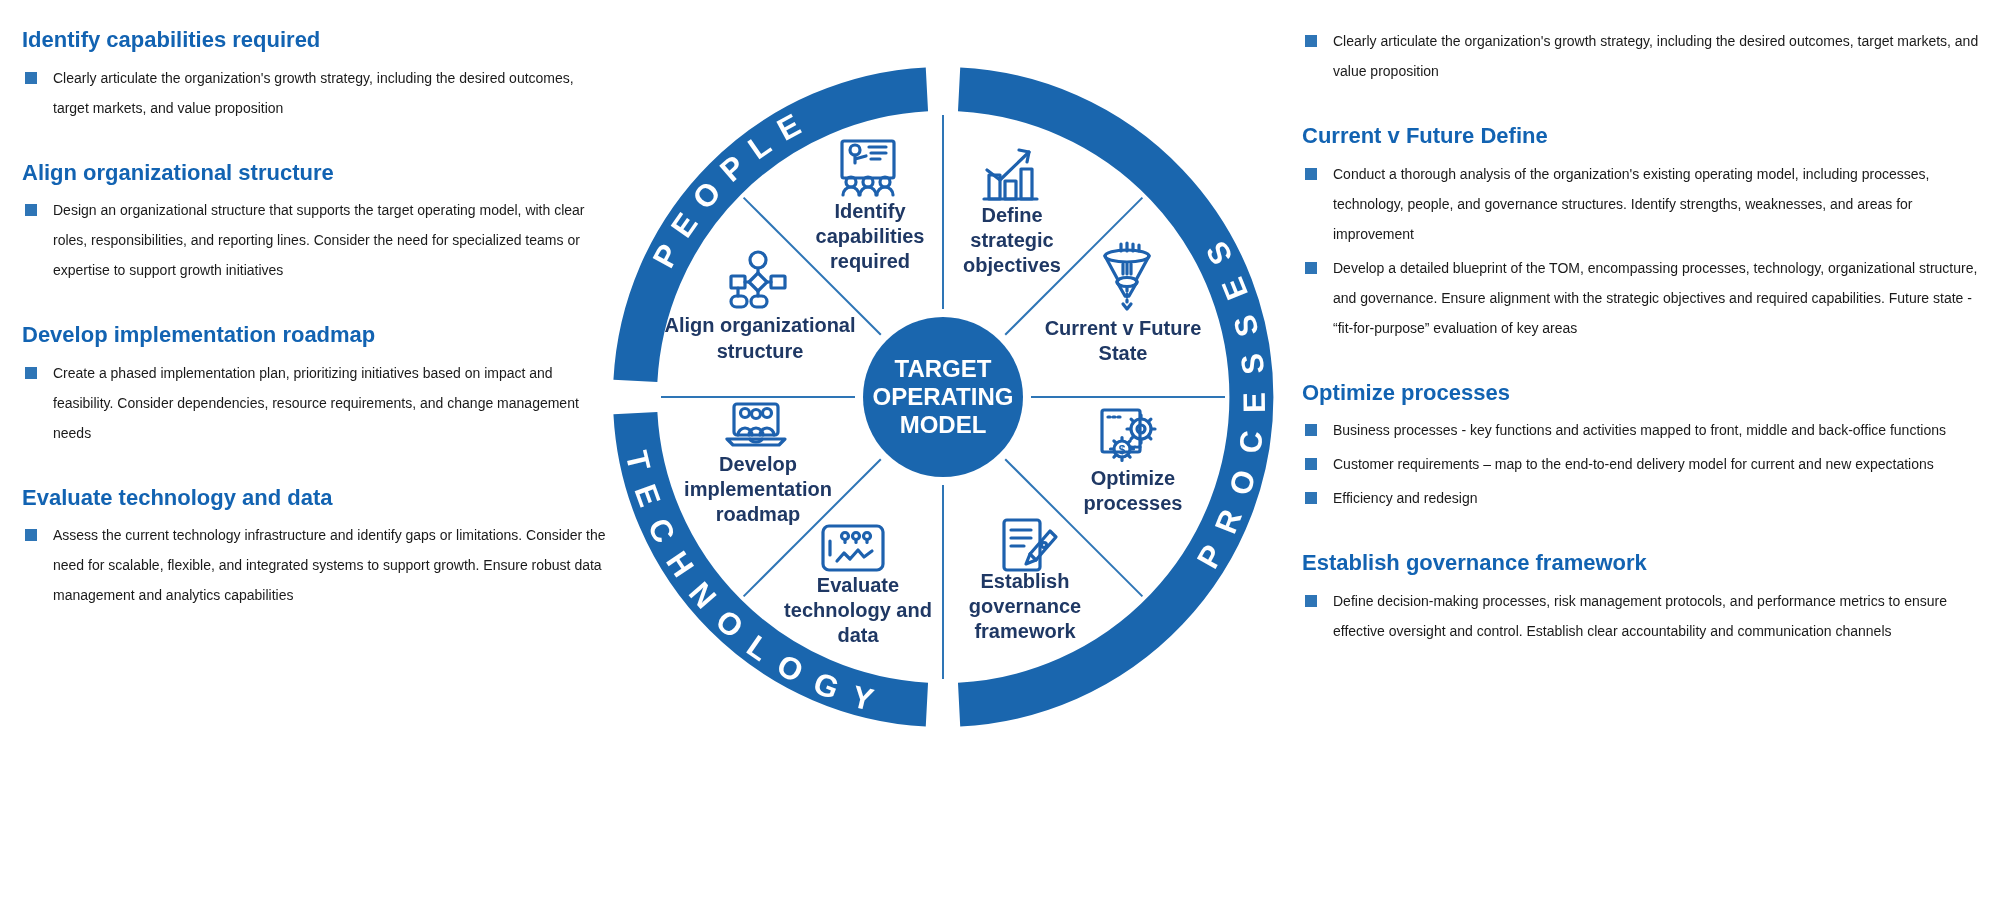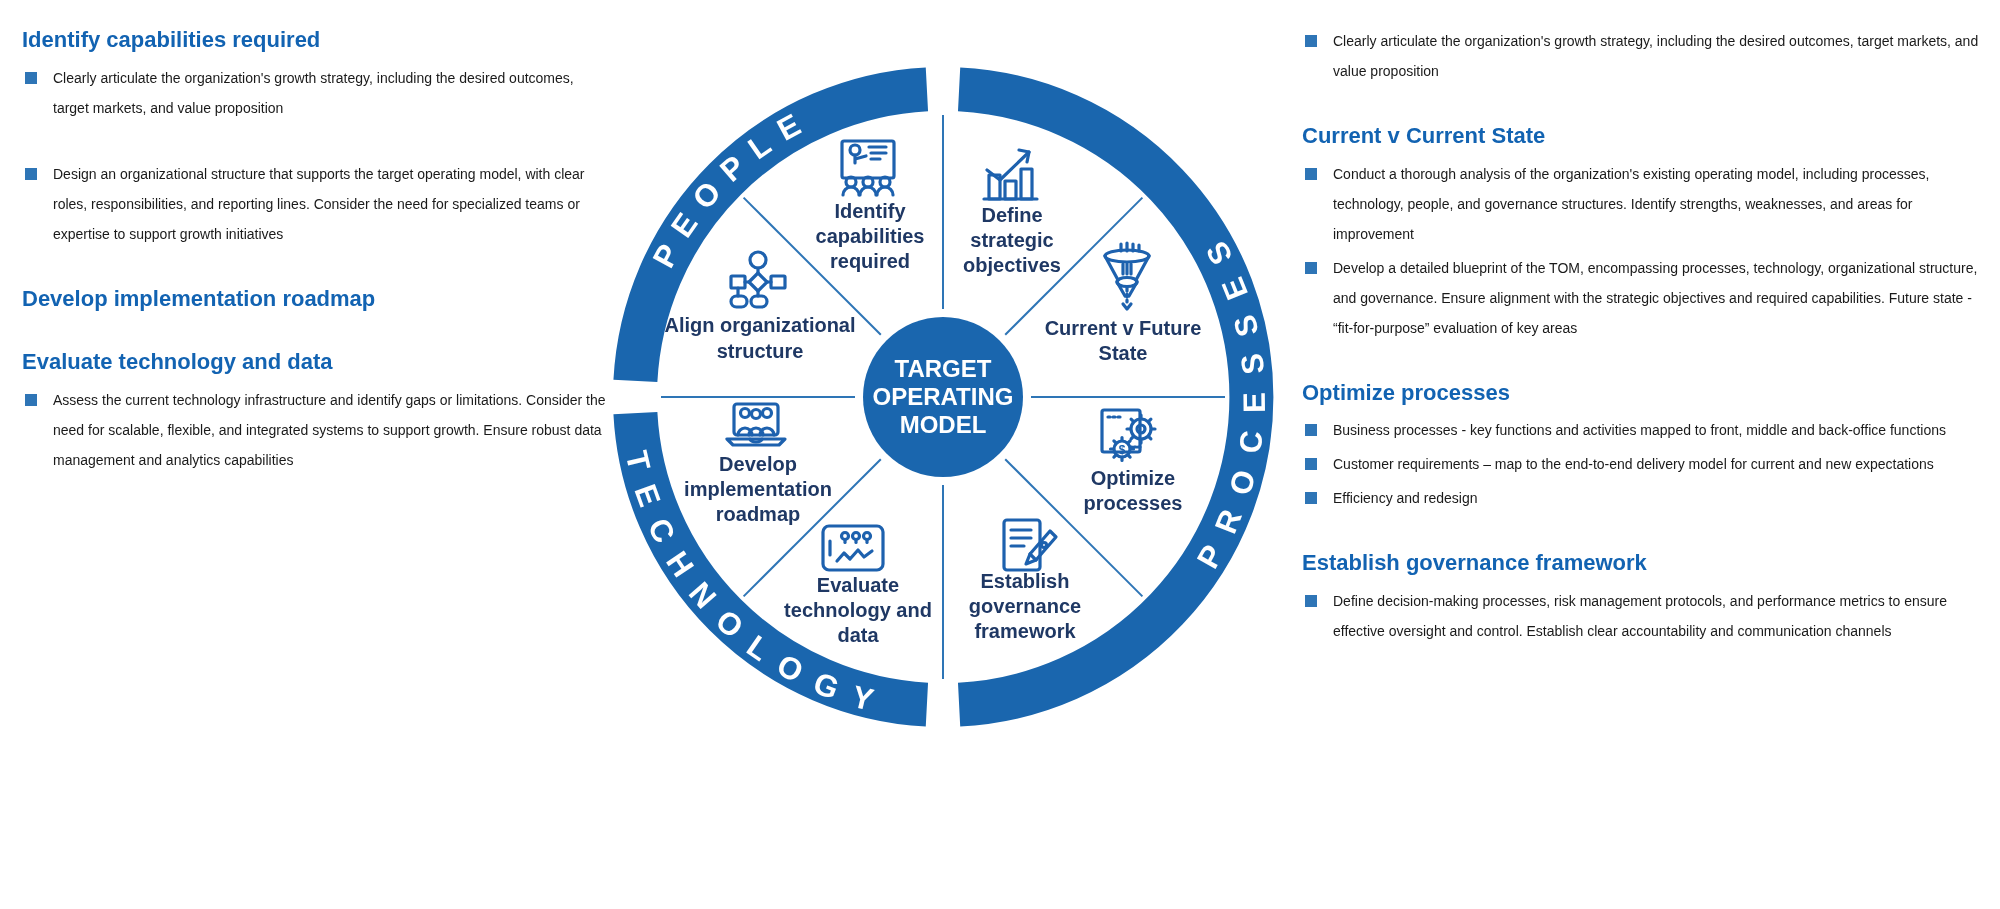--- a/index.html
+++ b/index.html
@@ -37,46 +37,51 @@
 
 <div class="col col-left">
   <div class="section">
     <h2 class="sec-heading">Identify capabilities required</h2>
     <div class="bullet">
       <span class="marker"></span>
       <span class="btext">Clearly articulate the organization's growth strategy, including the desired outcomes, target markets, and value proposition</span>
     </div>
   </div>
   <div class="section">
+    <h2 class="sec-heading">Align organizational structure</h2>
     <div class="bullet">
       <span class="marker"></span>
       <span class="btext">Design an organizational structure that supports the target operating model, with clear roles, responsibilities, and reporting lines. Consider the need for specialized teams or expertise to support growth initiatives</span>
     </div>
   </div>
   <div class="section">
     <h2 class="sec-heading">Develop implementation roadmap</h2>
+    <div class="bullet">
+      <span class="marker"></span>
+      <span class="btext">Create a phased implementation plan, prioritizing initiatives based on impact and feasibility. Consider dependencies, resource requirements, and change management needs</span>
+    </div>
   </div>
   <div class="section">
     <h2 class="sec-heading">Evaluate technology and data</h2>
     <div class="bullet">
       <span class="marker"></span>
       <span class="btext">Assess the current technology infrastructure and identify gaps or limitations. Consider the need for scalable, flexible, and integrated systems to support growth. Ensure robust data management and analytics capabilities</span>
     </div>
   </div>
 </div>
 
 <div class="col col-right">
   <div class="section">
     <div class="bullet">
       <span class="marker"></span>
       <span class="btext">Clearly articulate the organization's growth strategy, including the desired outcomes, target markets, and value proposition</span>
     </div>
   </div>
   <div class="section">
-    <h2 class="sec-heading">Current v Current State</h2>
+    <h2 class="sec-heading">Current v Future Define</h2>
     <div class="bullet">
       <span class="marker"></span>
       <span class="btext">Conduct a thorough analysis of the organization's existing operating model, including processes, technology, people, and governance structures. Identify strengths, weaknesses, and areas for improvement</span>
     </div>
     <div class="bullet">
       <span class="marker"></span>
       <span class="btext">Develop a detailed blueprint of the TOM, encompassing processes, technology, organizational structure, and governance. Ensure alignment with the strategic objectives and required capabilities. Future state - “fit-for-purpose” evaluation of key areas</span>
     </div>
   </div>
   <div class="section">

